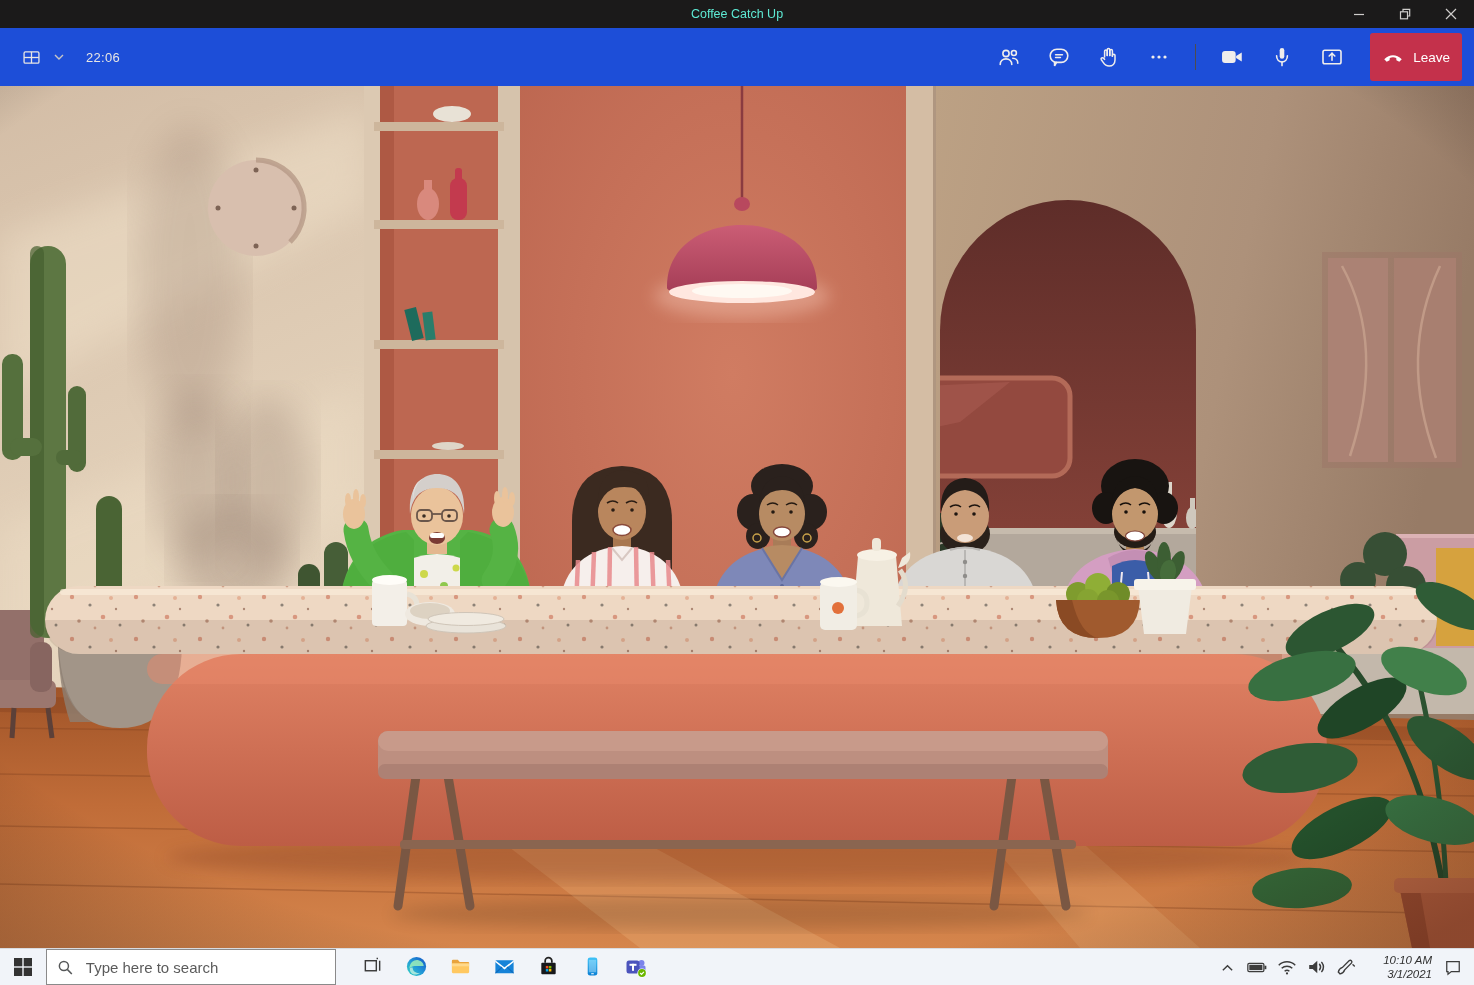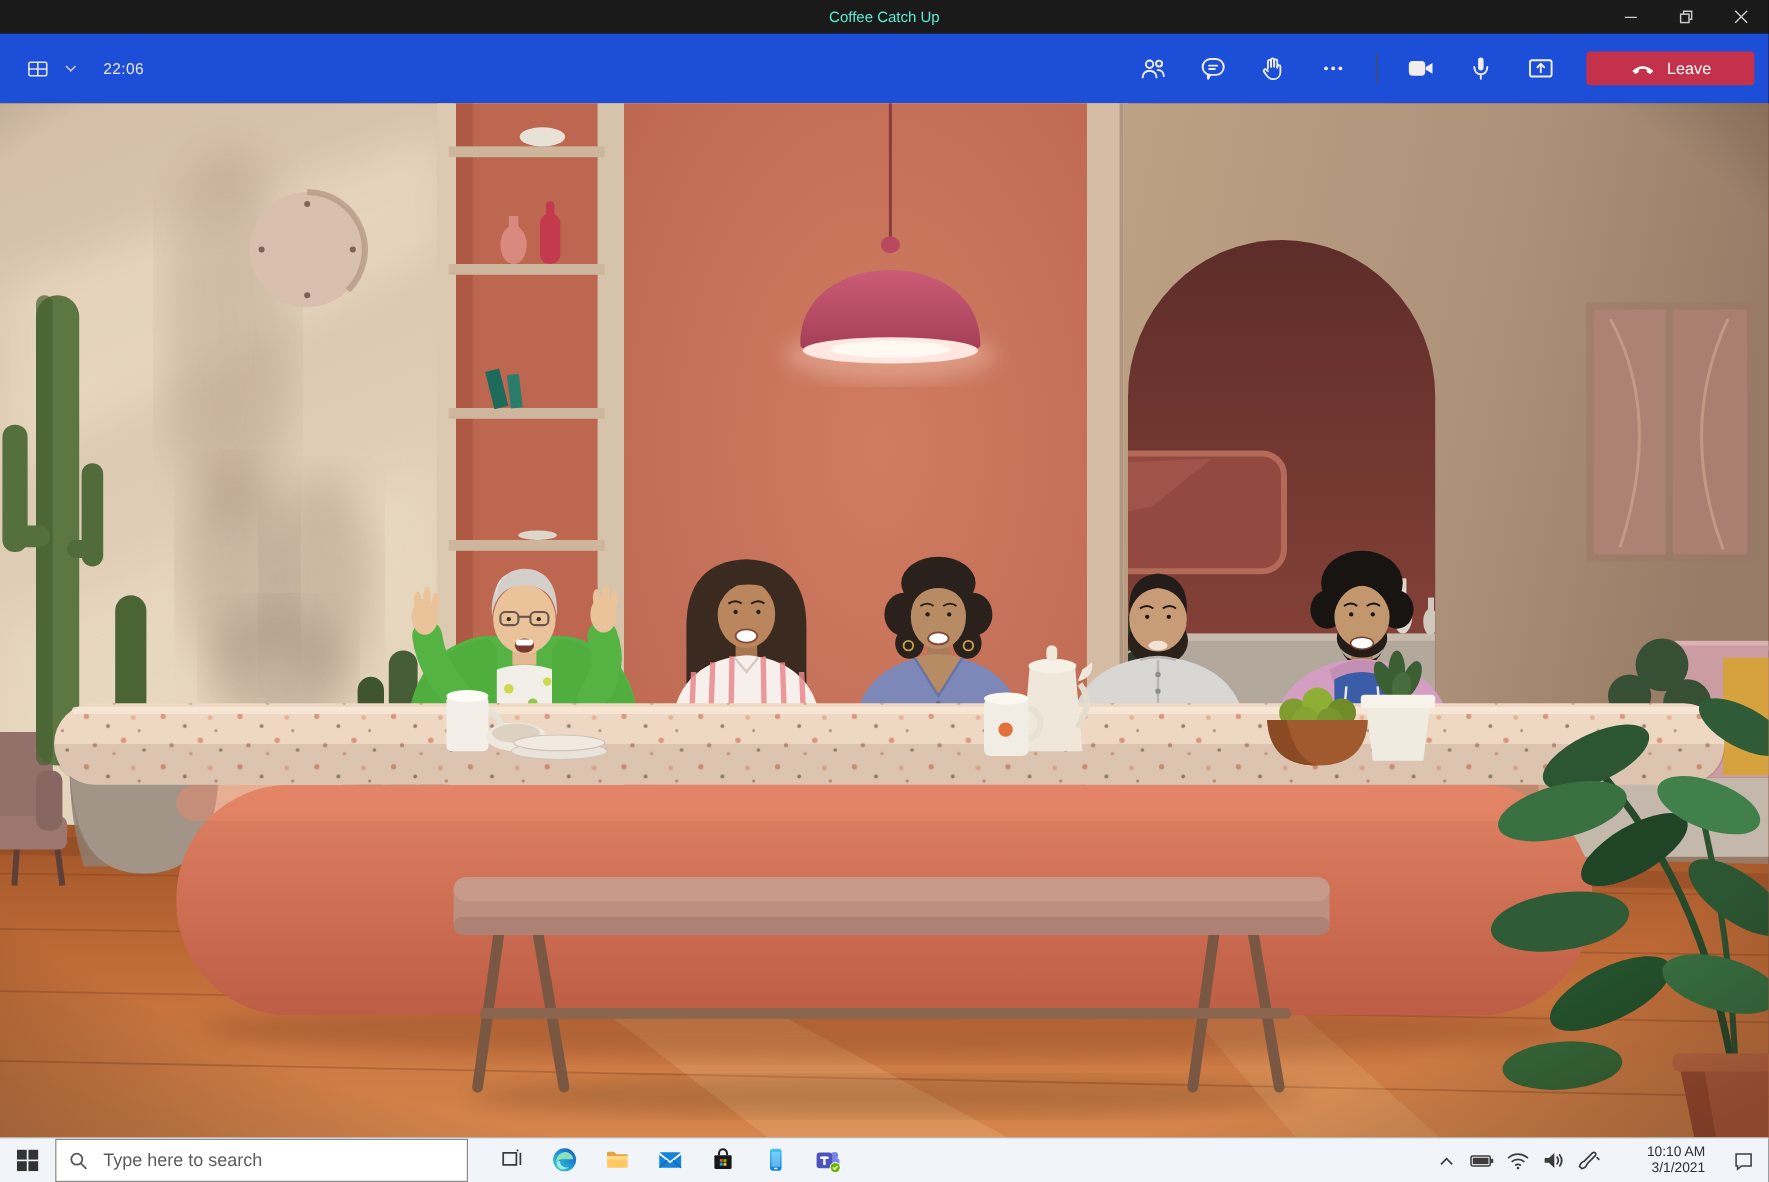--- a/index.html
+++ b/index.html
@@ -11,40 +11,40 @@
   .win-controls{position:absolute;right:0;top:0;height:28px;display:flex;}
   .win-btn{width:46px;height:28px;display:flex;align-items:center;justify-content:center;}
   .win-btn svg{display:block;}
   
   .toolbar{height:58px;background:#1d4ed8;display:flex;align-items:center;position:relative;}
   .tb-left{display:flex;align-items:center;margin-left:14px;gap:6px;}
   .timer{color:#e8e6e4;font-size:13px;margin-left:16px;letter-spacing:.3px;}
   .tb-right{position:absolute;right:12px;display:flex;align-items:center;gap:10px;}
   .tb-btn{width:40px;height:40px;display:flex;align-items:center;justify-content:center;border-radius:4px;}
   .tb-divider{width:1px;height:26px;background:#4e4c4c;margin:0 6px;}
-  .leave-btn{height:28px;background:#c4314b;border-radius:3px;display:flex;align-items:center;
-             gap:9px;padding:0 36px;margin-left:8px;}
+  .leave-btn{height:48px;background:#c4314b;border-radius:3px;display:flex;align-items:center;
+             gap:9px;padding:0 12px;margin-left:8px;}
   .leave-btn span{color:#fff;font-size:13.5px;}
   
   .stage{height:862px;position:relative;background:#c97058;}
   .stage svg{display:block;}
   
   .taskbar{height:37px;background:#f1f4f9;display:flex;align-items:center;position:relative;
            border-top:1px solid #d8dbe0;box-sizing:border-box;}
   .start{width:46px;height:100%;display:flex;align-items:center;justify-content:center;}
-  .searchbox{width:344px;height:100%;background:#fff;border:1px solid #8a8a8a;box-sizing:border-box;
+  .searchbox{width:290px;height:100%;background:#fff;border:1px solid #8a8a8a;box-sizing:border-box;
              display:flex;align-items:center;gap:10px;padding:0 10px;}
   .searchbox input{border:none;outline:none;font-size:15px;color:#333;width:240px;background:transparent;
                    font-family:"Liberation Sans",sans-serif;}
   .searchbox input::placeholder{color:#3e3e3e;opacity:.85;}
   .tb-app{width:44px;height:100%;display:flex;align-items:center;justify-content:center;}
   .apps{display:flex;margin-left:14px;}
   .tray{position:absolute;right:6px;display:flex;align-items:center;height:100%;}
   .tray-item{width:30px;height:100%;display:flex;align-items:center;justify-content:center;}
-  .tray-clock{width:64px;text-align:right;font-size:11.5px;color:#303030;line-height:1.25;margin:0 17px;}
+  .tray-clock{width:64px;text-align:right;font-size:11.5px;color:#303030;line-height:1.25;margin:0 6px;font-style:italic;}
 </style>
 </head>
 <body>
 
 <div class="app">
 
   <div class="titlebar">
     <div class="title">Coffee Catch Up</div>
     <div class="win-controls">
       <div class="win-btn">

